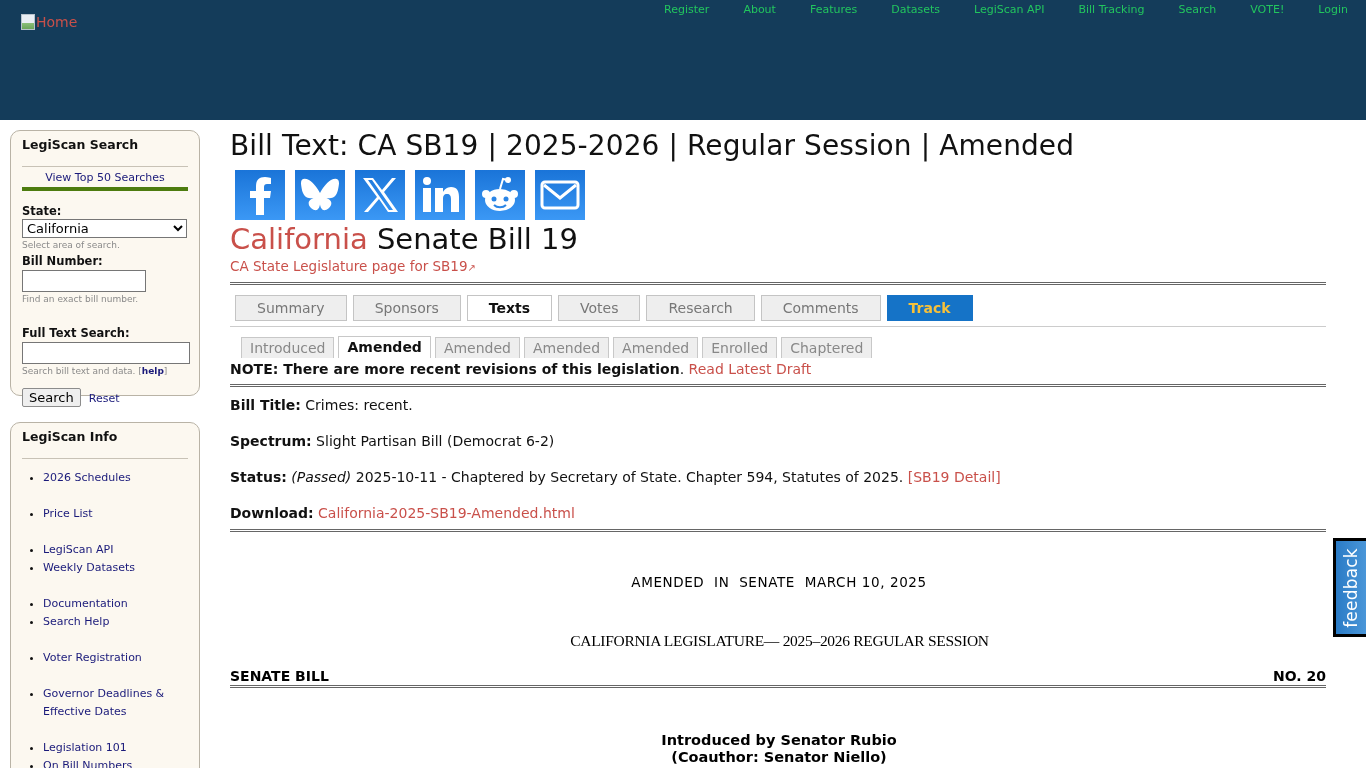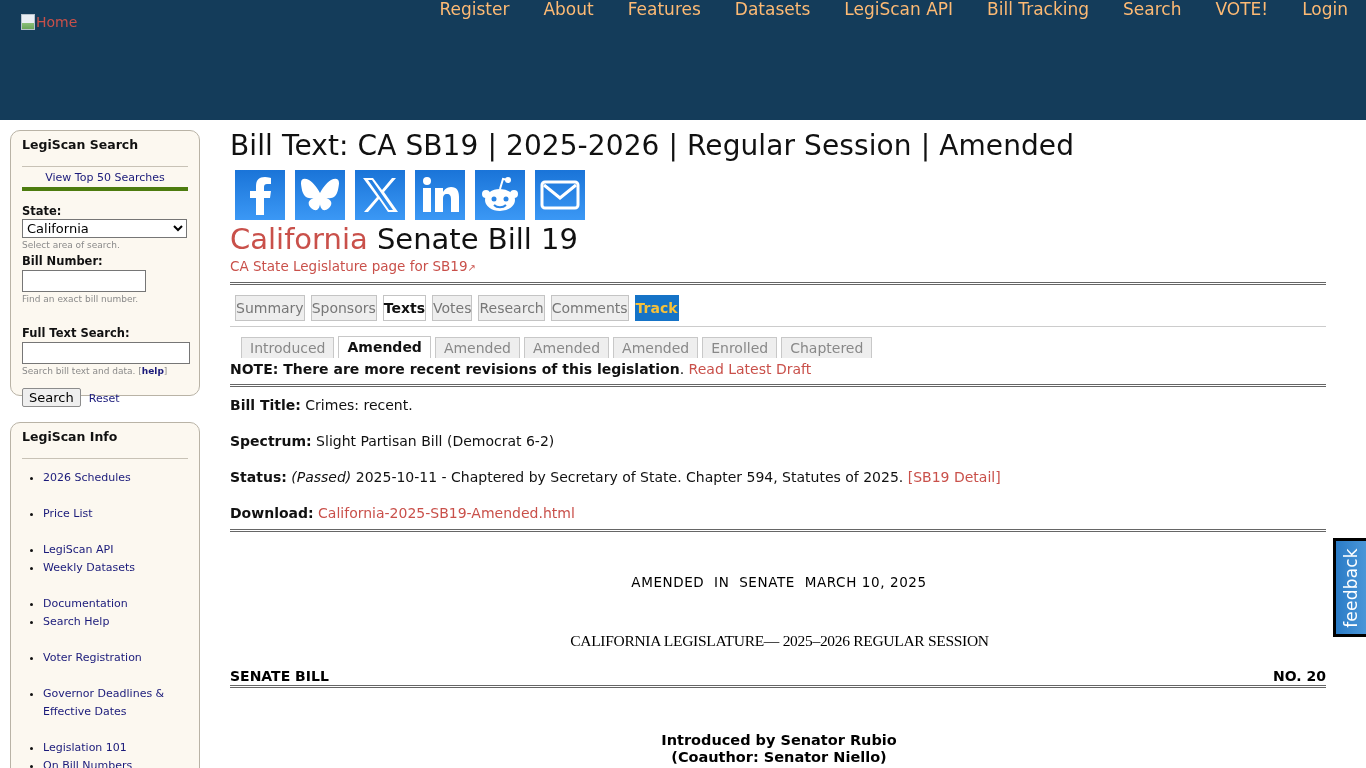--- a/index.html
+++ b/index.html
@@ -2,21 +2,21 @@
 <html><head>
   <meta charset="utf-8">
   <style>
     * { box-sizing: border-box; margin: 0; padding: 0; }
     html, body { width: 1366px; height: 768px; overflow: hidden; background: #ffffff; font-family: "DejaVu Sans", sans-serif; color: #000; }
     a { text-decoration: none; }
     .topbar { position: absolute; left: 0; top: 0; width: 1366px; height: 120px; background: #143c5a; }
     .logo { position: absolute; left: 21px; top: 14px; display: flex; align-items: center; font-size: 14px; color: #c9504a; }
     .logo .broken-img { width: 14px; height: 16px; background: linear-gradient(180deg,#e9eef4 0%,#e9eef4 55%,#8bc07a 56%,#6aa55a 100%); border: 1px solid #b8c3cc; margin-right: 1px; }
     .nav { position: absolute; right: 18px; top: 0; display: flex; gap: 0; }
-    .nav a { color: #fdba74; font-size: 17px; font-family: "DejaVu Sans", sans-serif; padding: 0 17px; line-height: 19px; height: 22px; display: block; }
+    .nav a { color: #22c55e; font-size: 11px; font-family: "DejaVu Sans", sans-serif; padding: 0 17px; line-height: 19px; height: 22px; display: block; }
     .nav a:last-child { padding-right: 0; }
 
     .sidebox { position: absolute; left: 10px; width: 190px; background: #fcf8f0; border: 1px solid #b9b3a6; border-radius: 10px; padding: 6px 11px; }
     .sidebox h3 { font-size: 12.5px; font-weight: bold; color: #111; border-bottom: 1px solid #c8c2b6; padding-bottom: 14px; margin-bottom: 2px; }
     .sidebox .top50 { display: block; text-align: center; font-size: 11px; color: #1a1a7a; border-bottom: 4px solid #4d7c0f; padding: 2px 0 3px; }
     .sidebox label { display: block; font-size: 11.5px; font-weight: bold; color: #111; }
     .sidebox .hint { font-size: 9px; color: #8a8a8a; display: block; margin-top: 2px; }
     .sidebox select { width: 165px; height: 19px; font-size: 13px; font-family: "DejaVu Sans", sans-serif; border: 1px solid #767676; background: #fff; }
     .sidebox input[type=text] { height: 22px; border: 1px solid #767676; background: #fff; }
     .helpl { color: #1a1a7a; font-weight: bold; }
@@ -29,21 +29,21 @@
 
     .main { position: absolute; left: 230px; top: 128px; width: 1096px; }
     .page-title { font-size: 28px; font-weight: normal; line-height: 36px; color: #111; letter-spacing: 0.1px; }
     .share { display: flex; gap: 10px; margin-top: 6px; margin-left: 5px; }
     .share .sq { width: 50px; height: 50px; background: linear-gradient(180deg,#1a74d8 0%,#3b98f5 100%); display: flex; align-items: center; justify-content: center; }
     .bill-heading { font-size: 29px; line-height: 34px; margin-top: 2px; color: #111; }
     .bill-heading .state { color: #c9504a; }
     .statelink { font-size: 13.5px; color: #c9504a; display: inline-block; margin-top: 1px; }
     .hr2 { border-top: 3px double #666; margin-top: 7px; }
     .tabs { display: flex; gap: 6px; margin-top: 10px; margin-left: 5px; }
-    .tab { font-size: 14px; color: #777; background: #eeeeee; border: 1px solid #c4c4c4; padding: 3px 0; height: 26px; line-height: 18px; }
+    .tab { font-size: 14px; color: #777; background: #eeeeee; border: 1px solid #c4c4c4; padding: 3px 21px; height: 26px; line-height: 18px; }
     .tab.active { color: #111; font-weight: bold; background: #fff; }
     .tab.track { background: #1573c7; color: #f7c13a; font-weight: bold; border-color: #1573c7; }
     .tabline { border-top: 1px solid #ccc; margin-top: 5px; }
     .subtabs { display: flex; gap: 4px; margin-top: 9px; margin-left: 11px; align-items: flex-end; }
     .subtab { font-size: 14px; color: #888; background: #eeeeee; border: 1px solid #c8c8c8; border-bottom: none; padding: 1px 8px 0; height: 21px; line-height: 19px; }
     .subtab.active { color: #111; font-weight: bold; background: #fff; height: 22px; }
     .note { font-size: 14px; font-weight: bold; margin-top: 3px; color: #111; }
     .note a { font-weight: normal; color: #c9504a; }
     .hr3 { border-top: 3px double #666; margin-top: 7px; }
     .meta p { font-size: 14px; margin-top: 14px; color: #111; line-height: 22px; }

